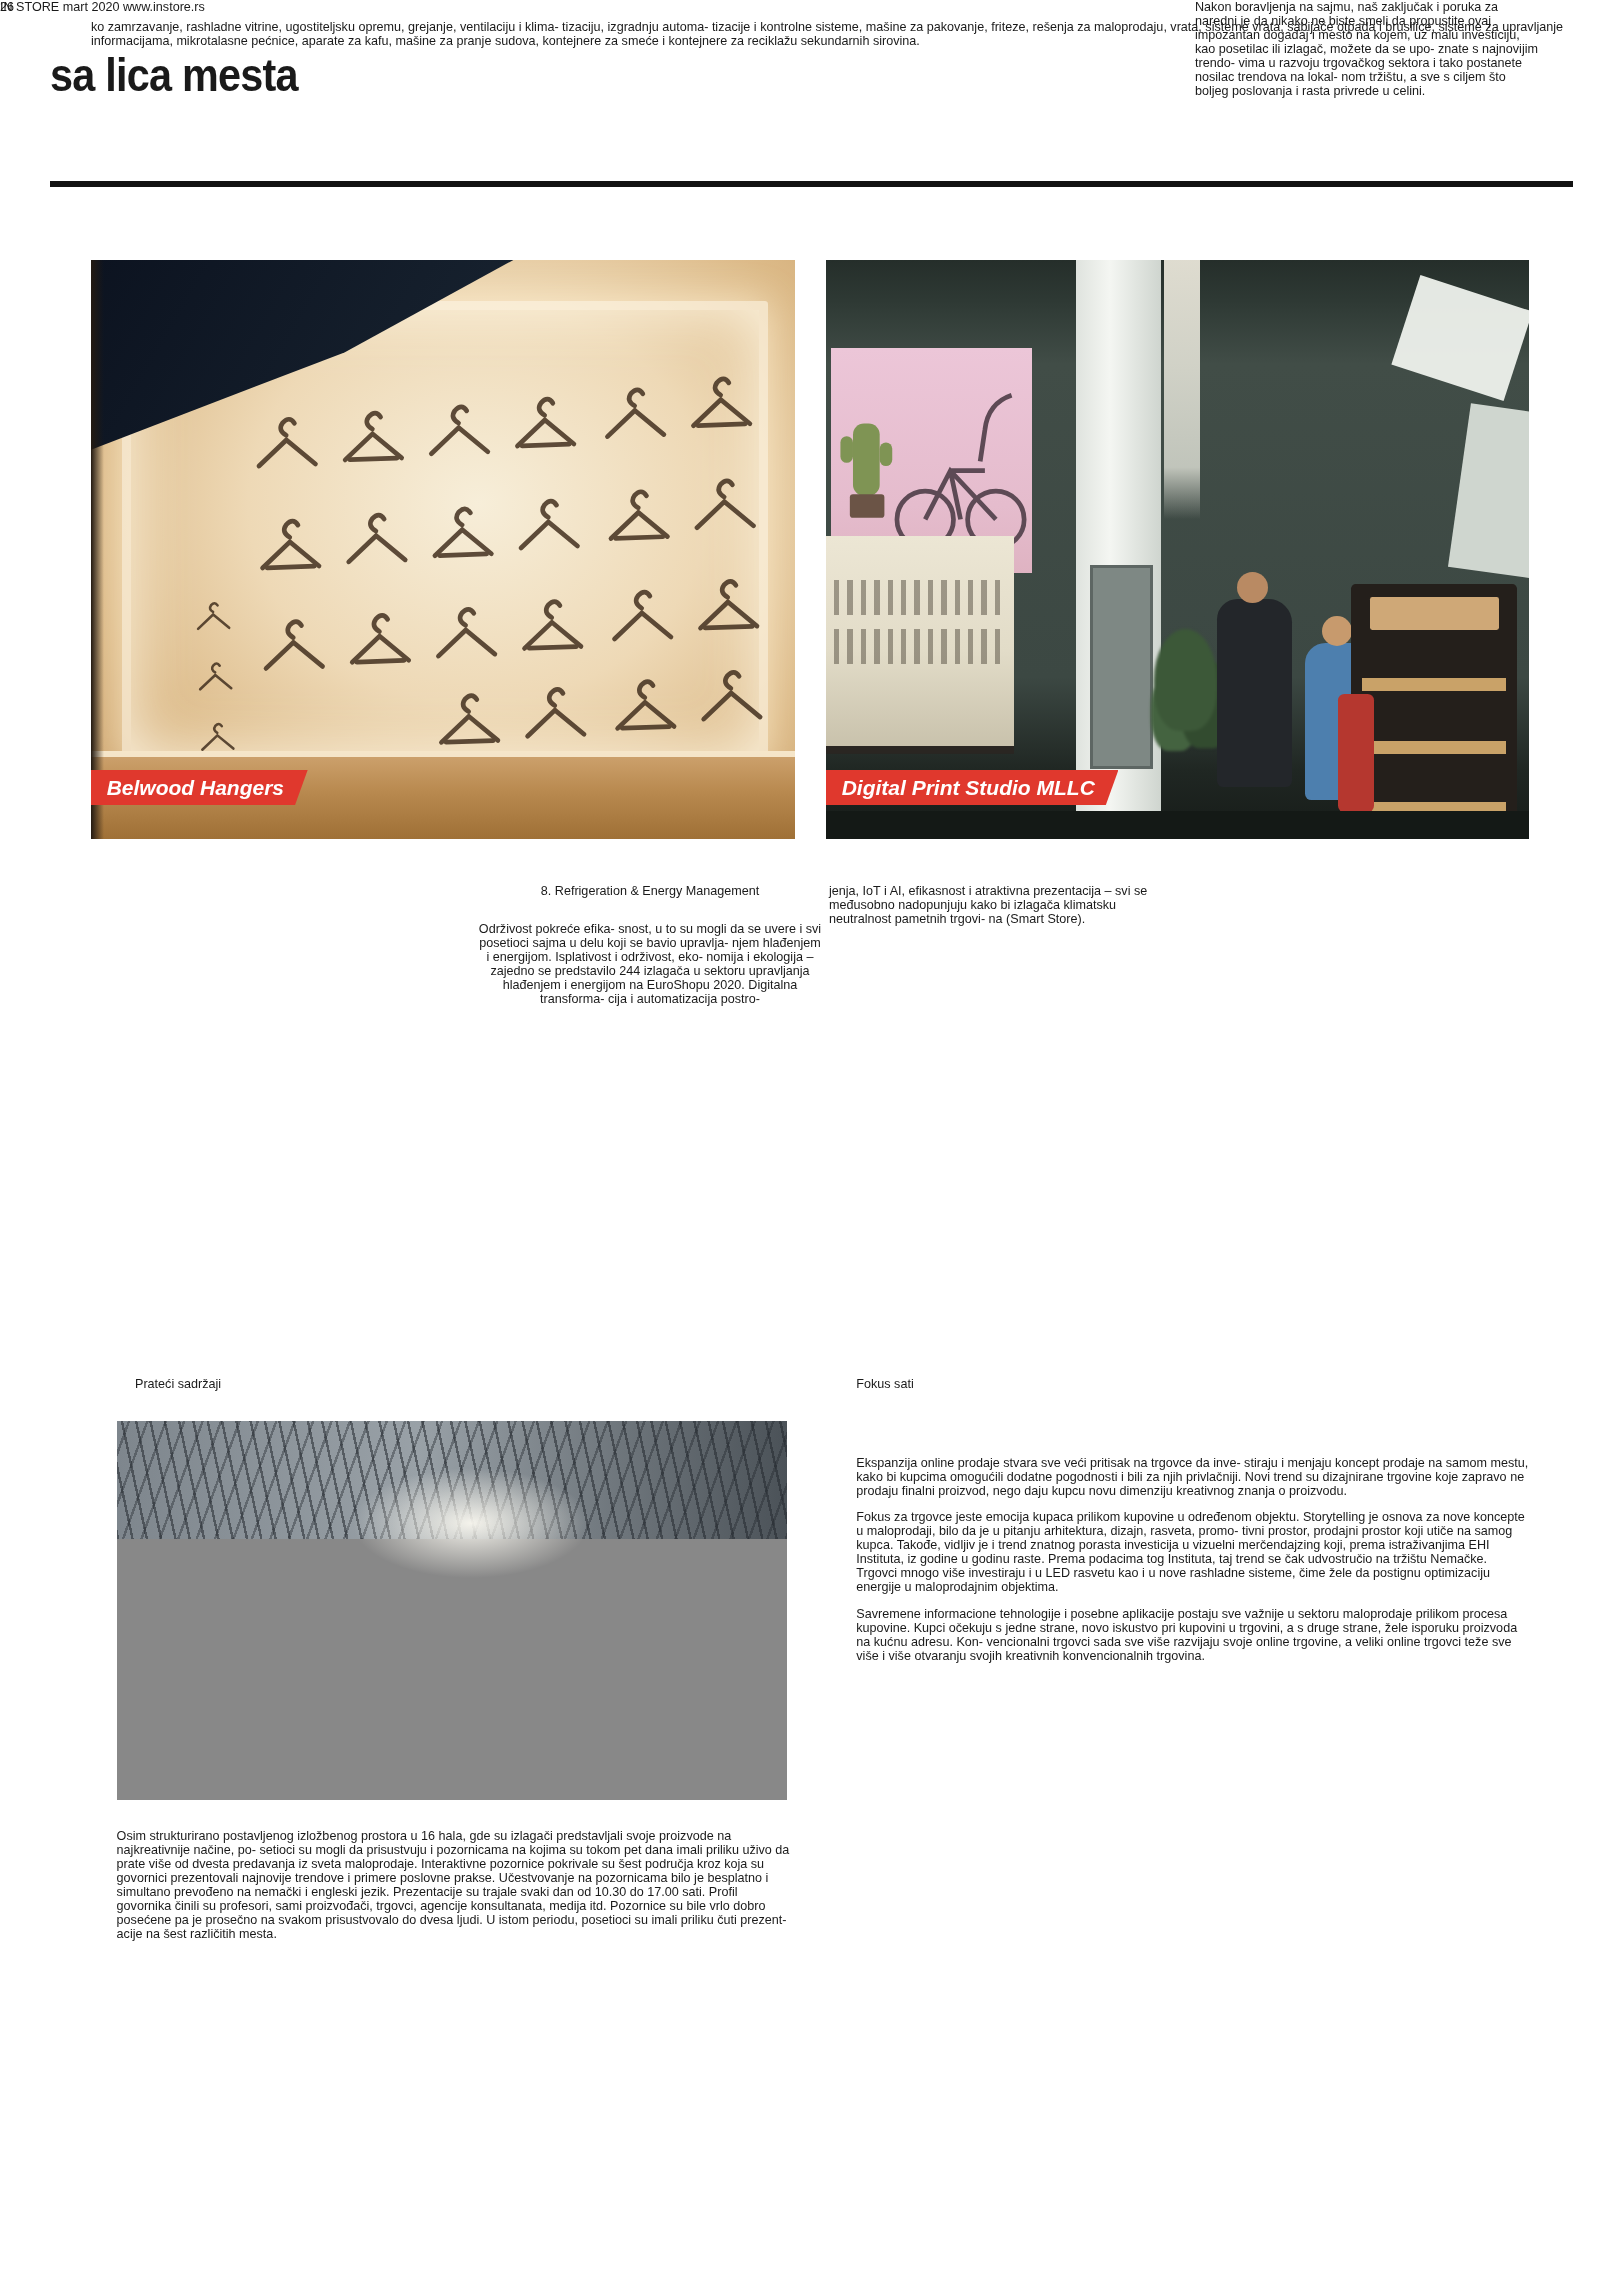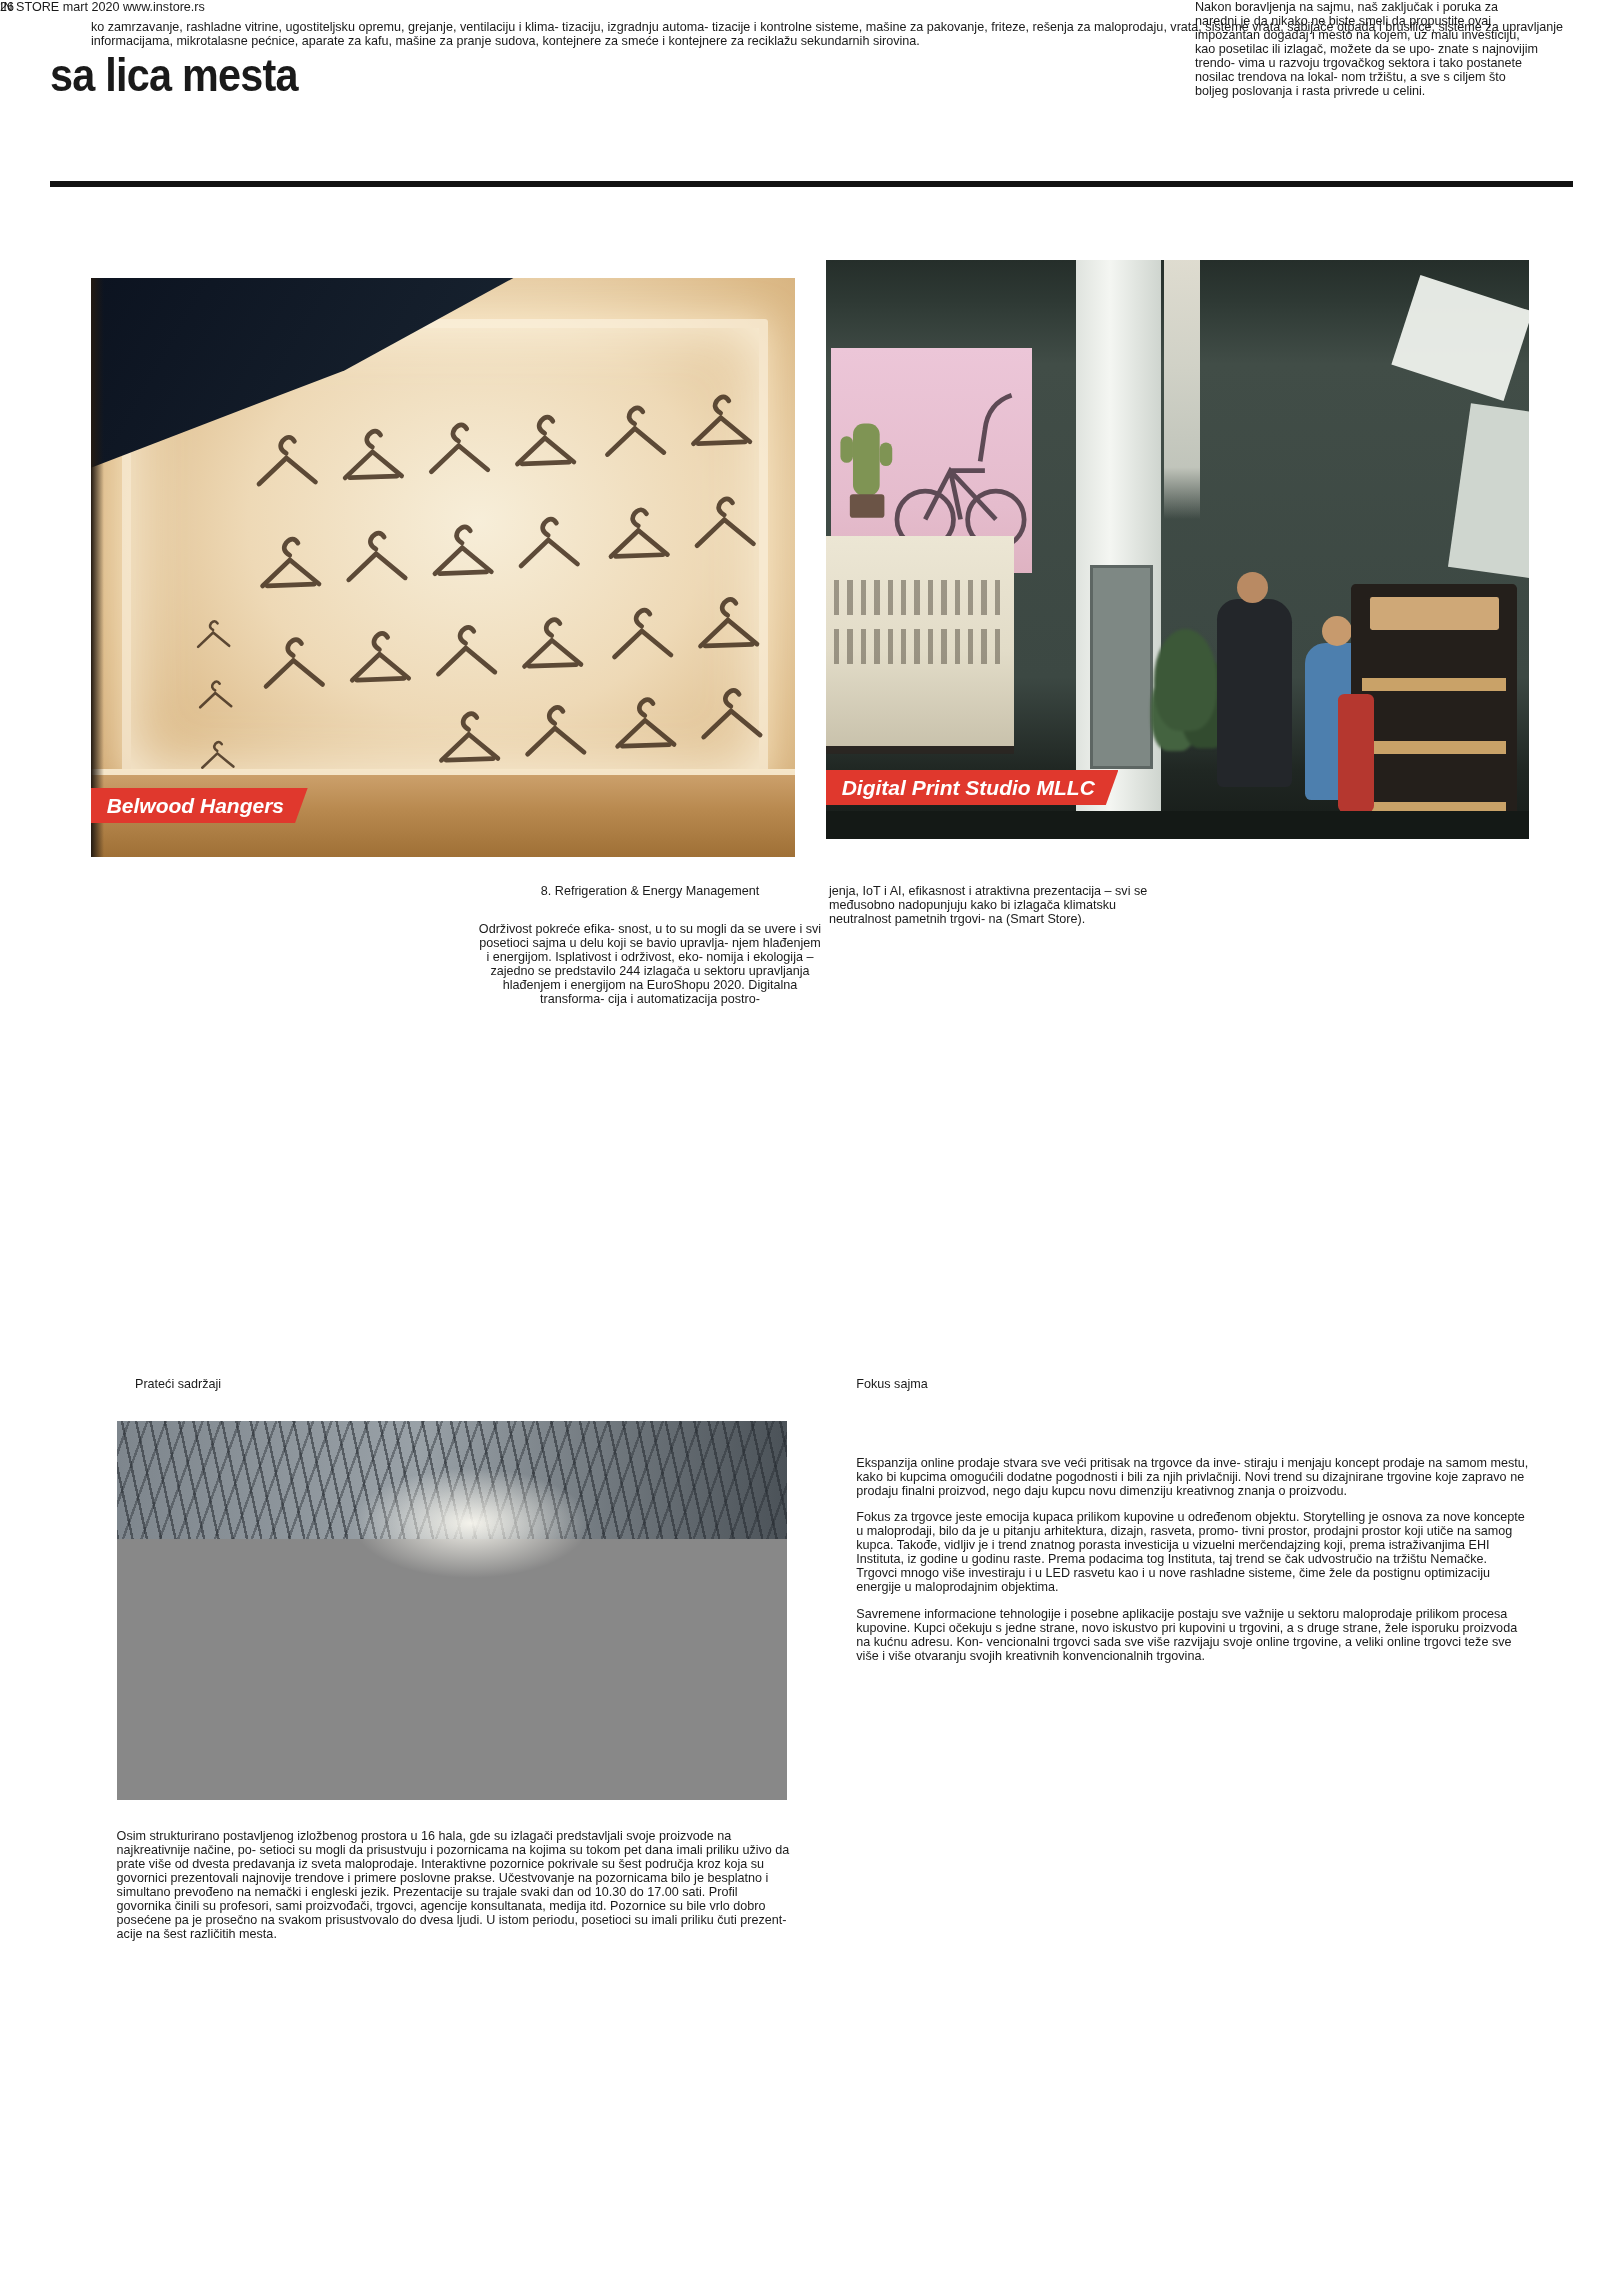--- a/index.html
+++ b/index.html
@@ -108,21 +108,21 @@
   .foot-site{font-size:21px;font-weight:400;color:#222;}
 </style>
 </head>
 <body>
 
 <div class="page">
 
   <div class="abs kicker">sa lica mesta</div>
   <div class="abs rule"></div>
 
-  <div class="abs photo" style="left:91px;top:260px;width:704px;height:579px;margin-top:18px;">
+  <div class="abs photo" style="left:91px;top:260px;width:704px;height:579px;">
     <div class="abs pl-wall"></div>
     <div class="abs pl-frame"></div>
     <svg class="abs" style="left:0;top:0;" width="704" height="579" viewBox="0 0 897 737">
       <defs>
         <g id="hgA" fill="none" stroke="#43301f" stroke-width="6" stroke-linecap="round" opacity="0.85">
           <path d="M0,-24 q-11,-7 -4,-16 q9,-9 15,1"></path>
           <path d="M-36,14 L0,-18 L36,14"></path>
         </g>
         <g id="hgB" fill="none" stroke="#43301f" stroke-width="6" stroke-linecap="round" opacity="0.85">
           <path d="M0,-24 q-11,-7 -4,-16 q9,-9 15,1"></path>
@@ -291,21 +291,21 @@
 prakse. Učestvovanje na pozornicama bilo je besplatno i simultano
 prevođeno na nemački i engleski jezik. Prezentacije su trajale svaki
 dan od 10.30 do 17.00 sati. Profil govornika činili su profesori, sami
 proizvođači, trgovci, agencije konsultanata, medija itd. Pozornice su
 bile vrlo dobro posećene pa je prosečno na svakom prisustvovalo do
 dvesa ljudi. U istom periodu, posetioci su imali priliku čuti prezent-
 acije na šest različitih mesta.</div>
   </div>
 
   <div class="abs dotbox" style="left:839px;top:1364px;width:704px;height:839px;box-sizing:border-box;">
-    <div class="abs box-title" style="left:17.3px;top:12.6px;">Fokus sajma</div>
+    <div class="abs box-title" style="left:17.3px;top:12.6px;">Fokus sati</div>
     <div class="abs box-body" style="left:17.3px;top:79px;width:674px;">
       <p>Ekspanzija online prodaje stvara sve veći pritisak na trgovce da inve-
 stiraju i menjaju koncept prodaje na samom mestu, kako bi kupcima
 omogućili dodatne pogodnosti i bili za njih privlačniji. Novi trend su
 dizajnirane trgovine koje zapravo ne prodaju finalni proizvod, nego
 daju kupcu novu dimenziju kreativnog znanja o proizvodu.</p>
       <p>Fokus za trgovce jeste emocija kupaca prilikom kupovine u
 određenom objektu. Storytelling je osnova za nove koncepte u
 maloprodaji, bilo da je u pitanju arhitektura, dizajn, rasveta, promo-
 tivni prostor, prodajni prostor koji utiče na samog kupca. Takođe,

